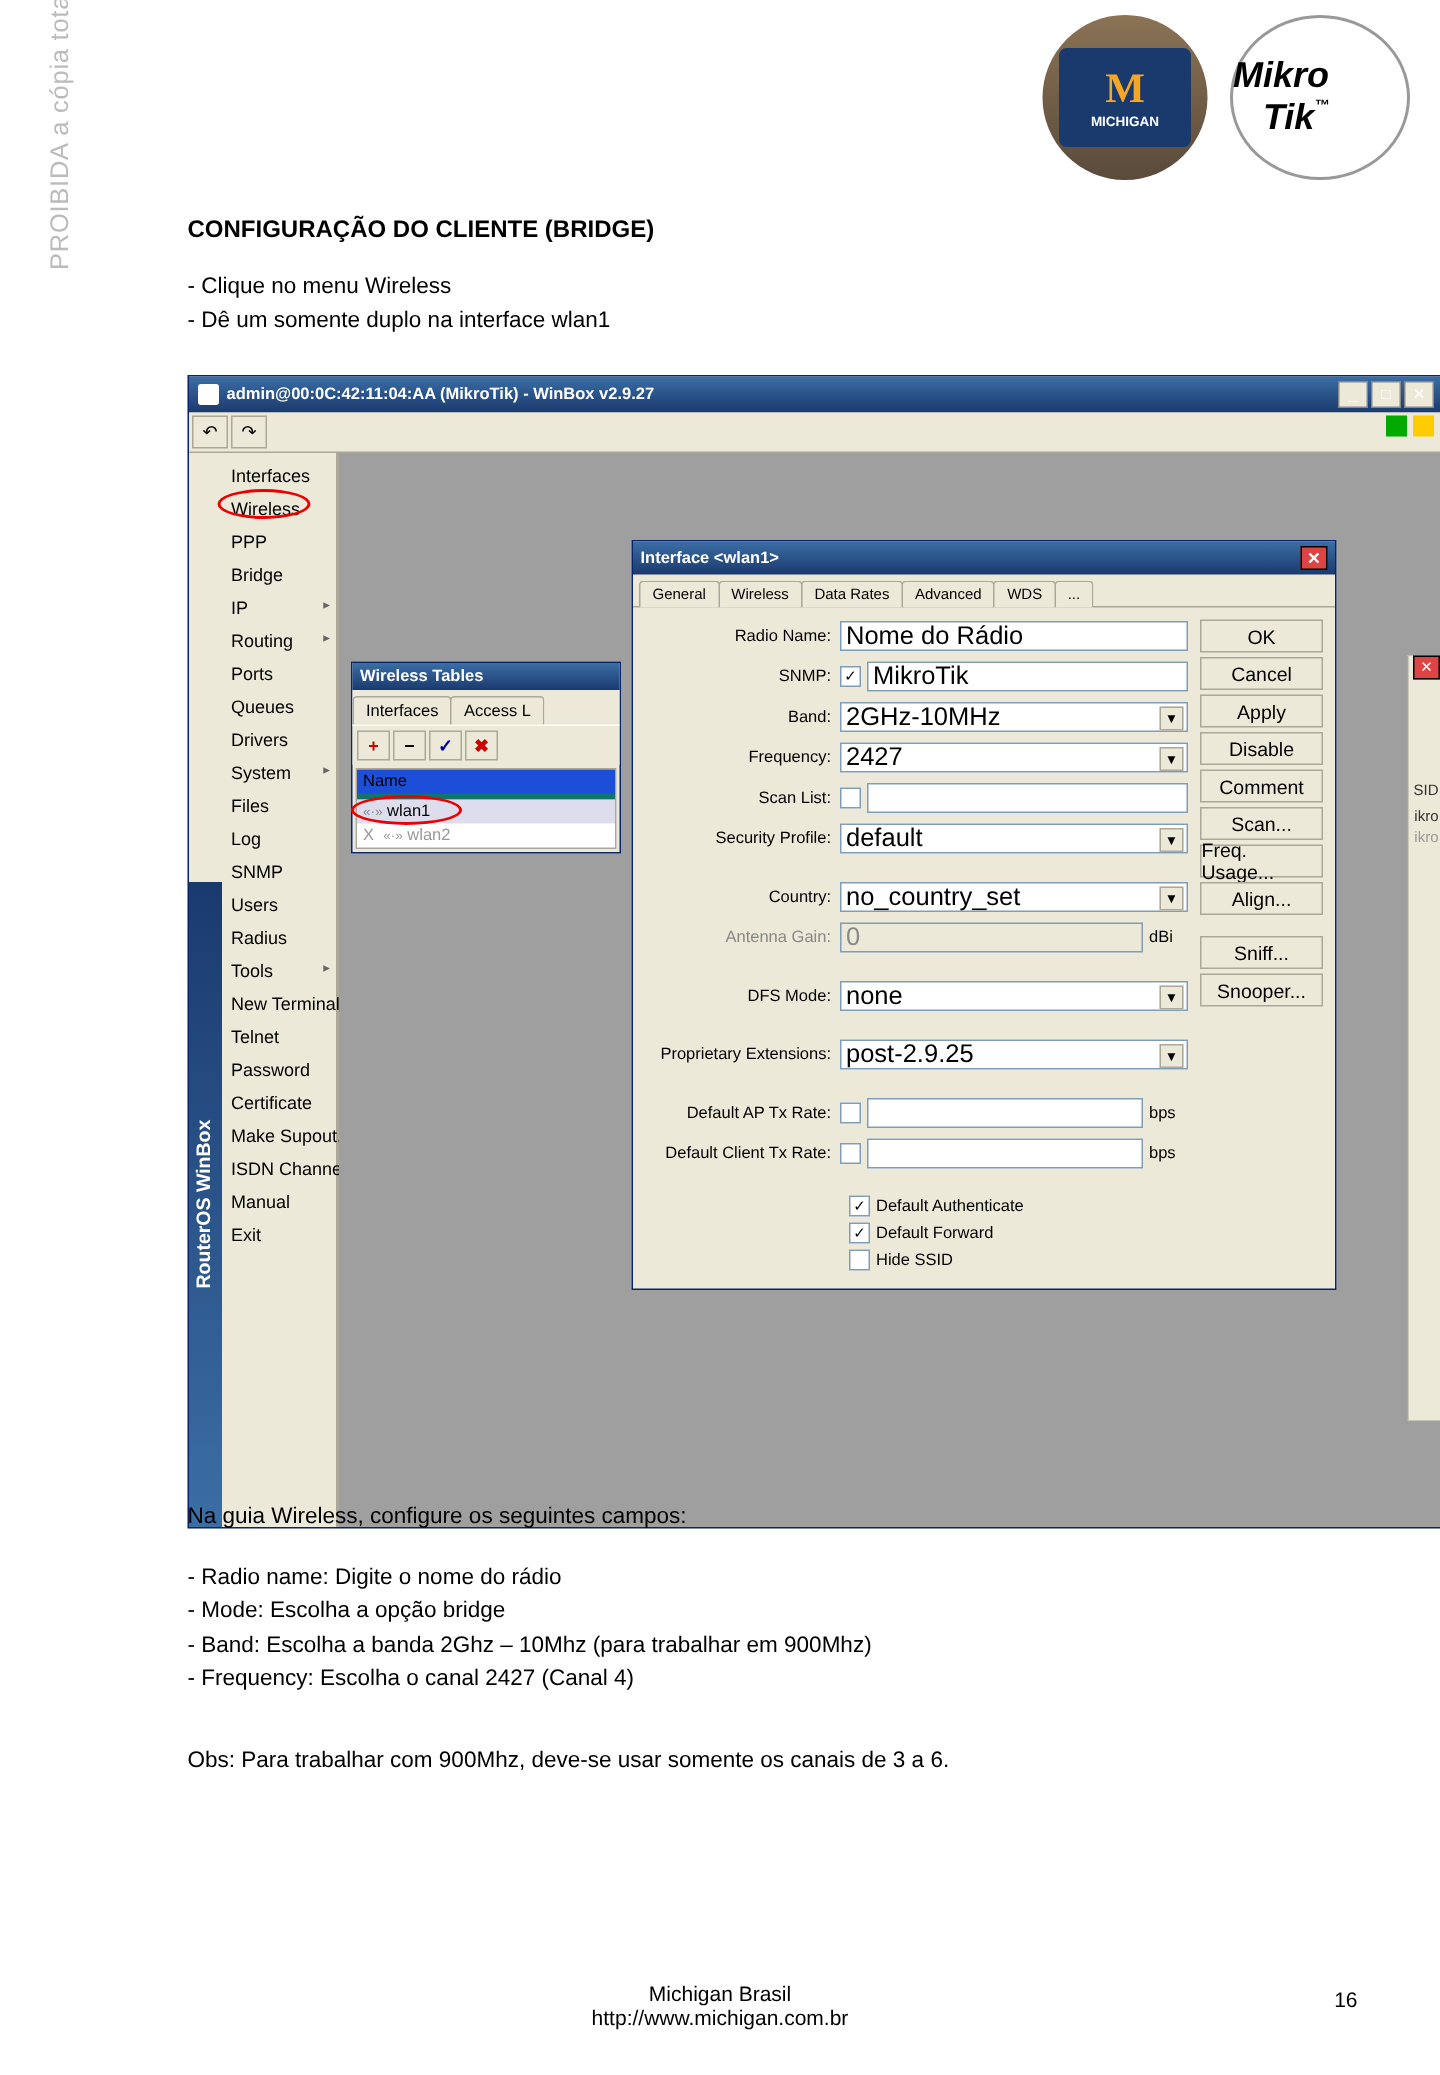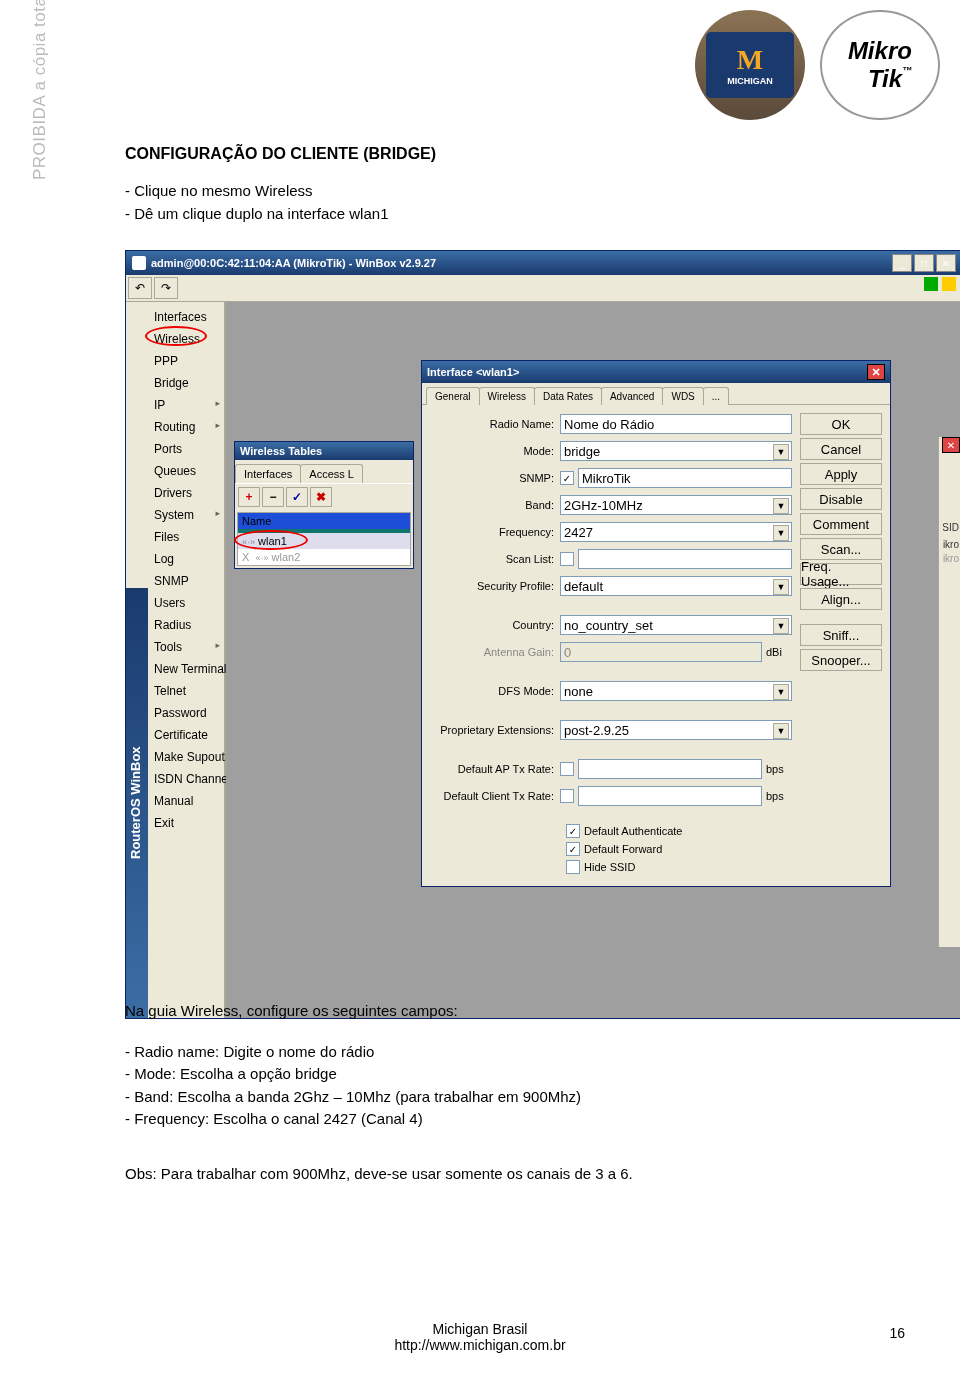--- a/index.html
+++ b/index.html
@@ -2,21 +2,21 @@
 <html><head>
 <meta charset="utf-8">
 <style>
   * { box-sizing: border-box; margin: 0; padding: 0; }
   body { width: 960px; height: 1383px; font-family: Arial, sans-serif; background: #fff; position: relative; color: #000; }
   
   
   .header-logos { position: absolute; top: 10px; right: 20px; display: flex; gap: 15px; align-items: center; }
   .logo-michigan { width: 110px; height: 110px; border-radius: 50%; background: linear-gradient(180deg, #8b7355 0%, #5a4a3a 100%); display: flex; align-items: center; justify-content: center; position: relative; }
   .logo-michigan-inner { background: #1a3a6e; width: 80%; height: 60%; border-radius: 5px; display: flex; flex-direction: column; align-items: center; justify-content: center; color: #fff; font-size: 9px; font-weight: bold; }
-  .logo-mikrotik { width: 120px; height: 110px; border-radius: 50%; border: 2px solid #999; display: flex; align-items: center; justify-content: center; font-size: 24px; font-weight: bold; font-style: italic; background: #fff; }
+  .logo-mikrotik { width: 120px; height: 110px; border-radius: 50%; border: 2px solid #999; display: flex; align-items: center; justify-content: flex-start; font-size: 24px; font-weight: bold; font-style: italic; background: #fff; }
   
   
   .watermark { position: absolute; left: 30px; top: 180px; transform: rotate(-90deg); transform-origin: left top; color: #bbb; font-size: 17px; letter-spacing: 0.5px; white-space: nowrap; width: 780px; text-align: left; }
   
   
   .doc-title { position: absolute; left: 125px; top: 145px; font-weight: bold; font-size: 16px; }
   .doc-steps { position: absolute; left: 125px; top: 180px; font-size: 15px; line-height: 1.5; }
   
   
   .winbox-window { position: absolute; left: 125px; top: 250px; width: 838px; background: #ece9d8; border: 1px solid #0a246a; font-size: 12px; }
@@ -60,21 +60,21 @@
   .interface-win { left: 195px; top: 58px; width: 470px; }
   .iw-close { width: 18px; height: 16px; background: #d44; color: #fff; display: flex; align-items: center; justify-content: center; font-size: 11px; border: 1px solid #000; }
   .iw-tabs { display: flex; padding: 4px 4px 0 4px; gap: 0; }
   .iw-tab { padding: 3px 8px; border: 1px solid #aca899; background: #ece9d8; font-size: 10px; border-radius: 3px 3px 0 0; border-bottom: none; margin-right: -1px; }
   .iw-tab.active { background: #ece9d8; position: relative; z-index: 1; }
   .iw-body { display: flex; padding: 8px; border-top: 1px solid #aca899; margin-top: -1px; }
   .iw-form { flex: 1; }
   .iw-row { display: flex; align-items: center; margin-bottom: 5px; height: 22px; }
   .iw-label { width: 130px; text-align: right; padding-right: 6px; font-size: 11px; }
   .iw-label.disabled { color: #888; }
-  .iw-input { flex: 1; height: 20px; border: 1px solid #7f9db9; background: #fff; padding: 0 3px; font-size: 13px; display: flex; align-items: center; }
+  .iw-input { flex: 1; height: 20px; border: 1px solid #7f9db9; background: #fff; padding: 0 3px; font-size: 17px; display: flex; align-items: center; }
   .iw-input.disabled { background: #ece9d8; color: #888; }
   .iw-select { position: relative; }
   .iw-select::after { content: "▼"; position: absolute; right: 2px; top: 2px; font-size: 9px; background: #ece9d8; border: 1px solid #aca899; width: 14px; height: 14px; display: flex; align-items: center; justify-content: center; }
   .iw-check { width: 14px; height: 14px; border: 1px solid #7f9db9; background: #fff; margin-right: 4px; display: inline-flex; align-items: center; justify-content: center; font-size: 10px; }
   .iw-unit { width: 30px; text-align: left; padding-left: 4px; font-size: 11px; }
   .iw-checkrow { display: flex; align-items: center; padding-left: 136px; margin-bottom: 4px; font-size: 11px; }
   .iw-buttons { width: 82px; margin-left: 8px; display: flex; flex-direction: column; gap: 3px; }
   .iw-btn { height: 22px; border: 1px solid #aca899; background: #ece9d8; font-size: 13px; display: flex; align-items: center; justify-content: center; cursor: pointer; }
   
   
@@ -104,22 +104,22 @@
       <div>Mikro</div>
       <div style="margin-left:20px"><span>Tik</span><span style="font-size:10px;vertical-align:top">™</span></div>
     </div>
   </div>
 </div>
 
 <div class="watermark">PROIBIDA a cópia total ou parcial deste guia exclusivo de referência, sem autorização do autor.</div>
 
 <div class="doc-title">CONFIGURAÇÃO DO CLIENTE (BRIDGE)</div>
 <div class="doc-steps">
-  <div>- Clique no mesmo Wireless</div>
-  <div>- Dê um clique duplo na interface wlan1</div>
+  <div>- Clique no menu Wireless</div>
+  <div>- Dê um somente duplo na interface wlan1</div>
 </div>
 
 <div class="winbox-window">
   <div class="winbox-titlebar">
     <div class="winbox-titlebar-left">
       <span class="winbox-title-icon"></span>
       <span>admin@00:0C:42:11:04:AA (MikroTik) - WinBox v2.9.27</span>
     </div>
     <div class="winbox-controls">
       <div class="winbox-ctrl">_</div>
@@ -213,24 +213,20 @@
           <div class="iw-tab">WDS</div>
           <div class="iw-tab">...</div>
         </div>
         <div class="iw-body">
           <div class="iw-form">
             <div class="iw-row">
               <div class="iw-label">Radio Name:</div>
               <div class="iw-input">Nome do Rádio</div>
             </div>
             <div class="iw-row">
-              <div class="iw-label">Mode:</div>
-              <div class="iw-input iw-select">bridge</div>
-            </div>
-            <div class="iw-row">
               <div class="iw-label">SNMP:</div>
               <span class="iw-check">✓</span>
               <div class="iw-input">MikroTik</div>
             </div>
             <div class="iw-row">
               <div class="iw-label">Band:</div>
               <div class="iw-input iw-select">2GHz-10MHz</div>
             </div>
             <div class="iw-row">
               <div class="iw-label">Frequency:</div>

